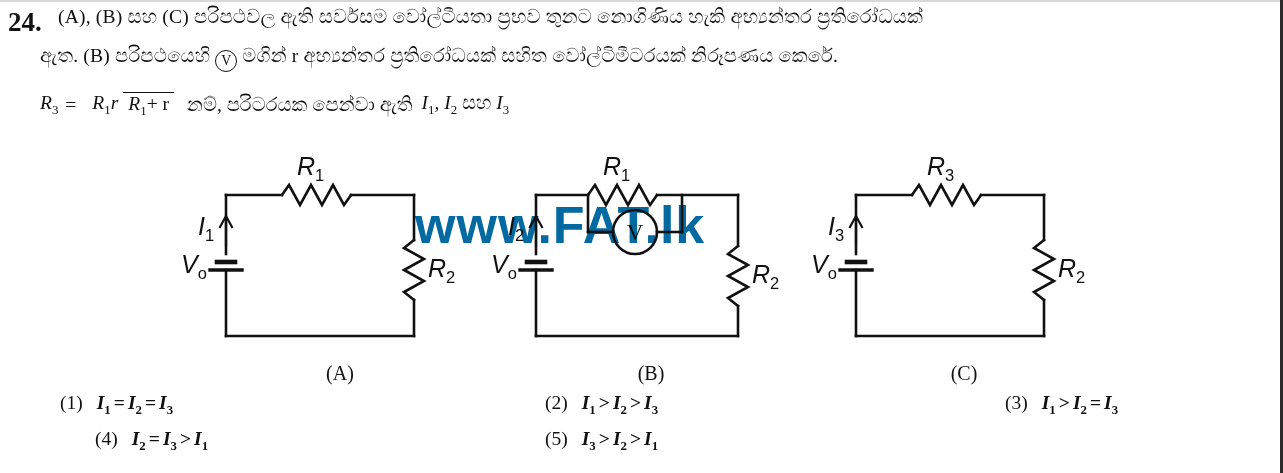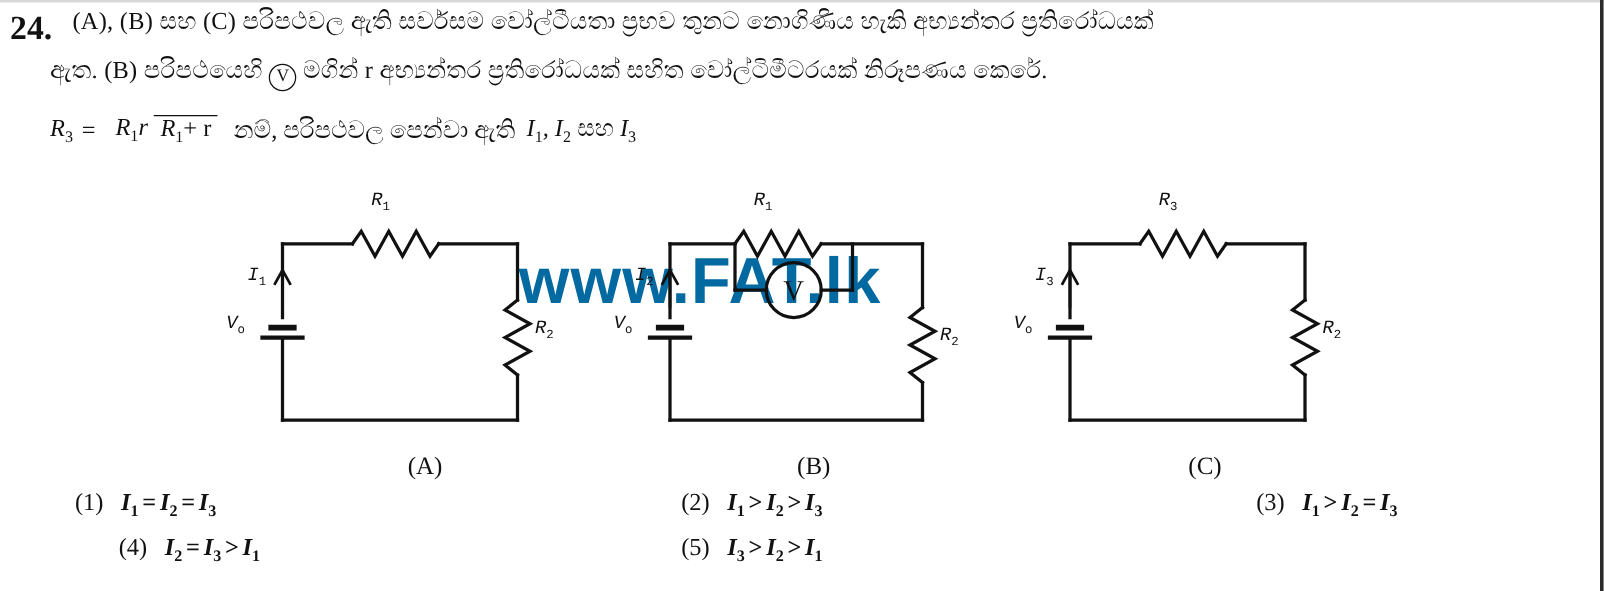--- a/index.html
+++ b/index.html
@@ -118,22 +118,22 @@
     text-align: center;
     font-size: 20px;
     font-family: "Liberation Serif", serif;
   }
   #circuit-a .circ-label { left: 20px; }
   #circuit-b .circ-label { left: 6px; }
   #circuit-c .circ-label { left: 14px; }
 
   .lbl {
     position: absolute;
-    font-size: 15px;
-    font-family: Liberation Mono, monospace;
+    font-size: 25px;
+    font-family: Liberation Sans, sans-serif;
     font-style: italic;
     white-space: nowrap;
   }
   .lbl sub { font-style: normal; font-size: 0.66em; }
 
   
   #options { position: absolute; left: 0; top: 392px; width: 1283px; z-index: 2; }
   .opt {
     position: absolute;
     font-size: 19.5px;
@@ -187,21 +187,21 @@
   </div>
 </div>
 
 <div id="formula-line">
   <span class="math">R<sub>3</sub></span>
   <span class="math" style="font-style:normal;margin:0 7px;">=</span>
   <span class="frac">
     <span class="num math">R<sub>1</sub><span>r</span></span>
     <span class="den math">R<sub>1</sub><span style="font-style:normal;">+ r</span></span>
   </span>
-  <span class="tail">නම්, පරිපථවල පෙන්වා ඇති</span>
+  <span class="tail">නම්, පරිටරයක පෙන්වා ඇති</span>
   <span class="tail math">I<sub>1</sub>, I<sub>2</sub> <span style="font-style:normal;">සහ</span> I<sub>3</sub></span>
 </div>
 
 <div class="circuit" id="circuit-a">
   <svg width="260" height="235" viewBox="0 0 260 235">
     <g stroke="#111" stroke-width="2.6" fill="none" stroke-linecap="square">
 
       <path d="M36,45 L92,45"></path>
 
       <path d="M92,45 L99,35 L110,55 L121,35 L132,55 L143,35 L154,55 L161,45" stroke-width="2.6"></path>

